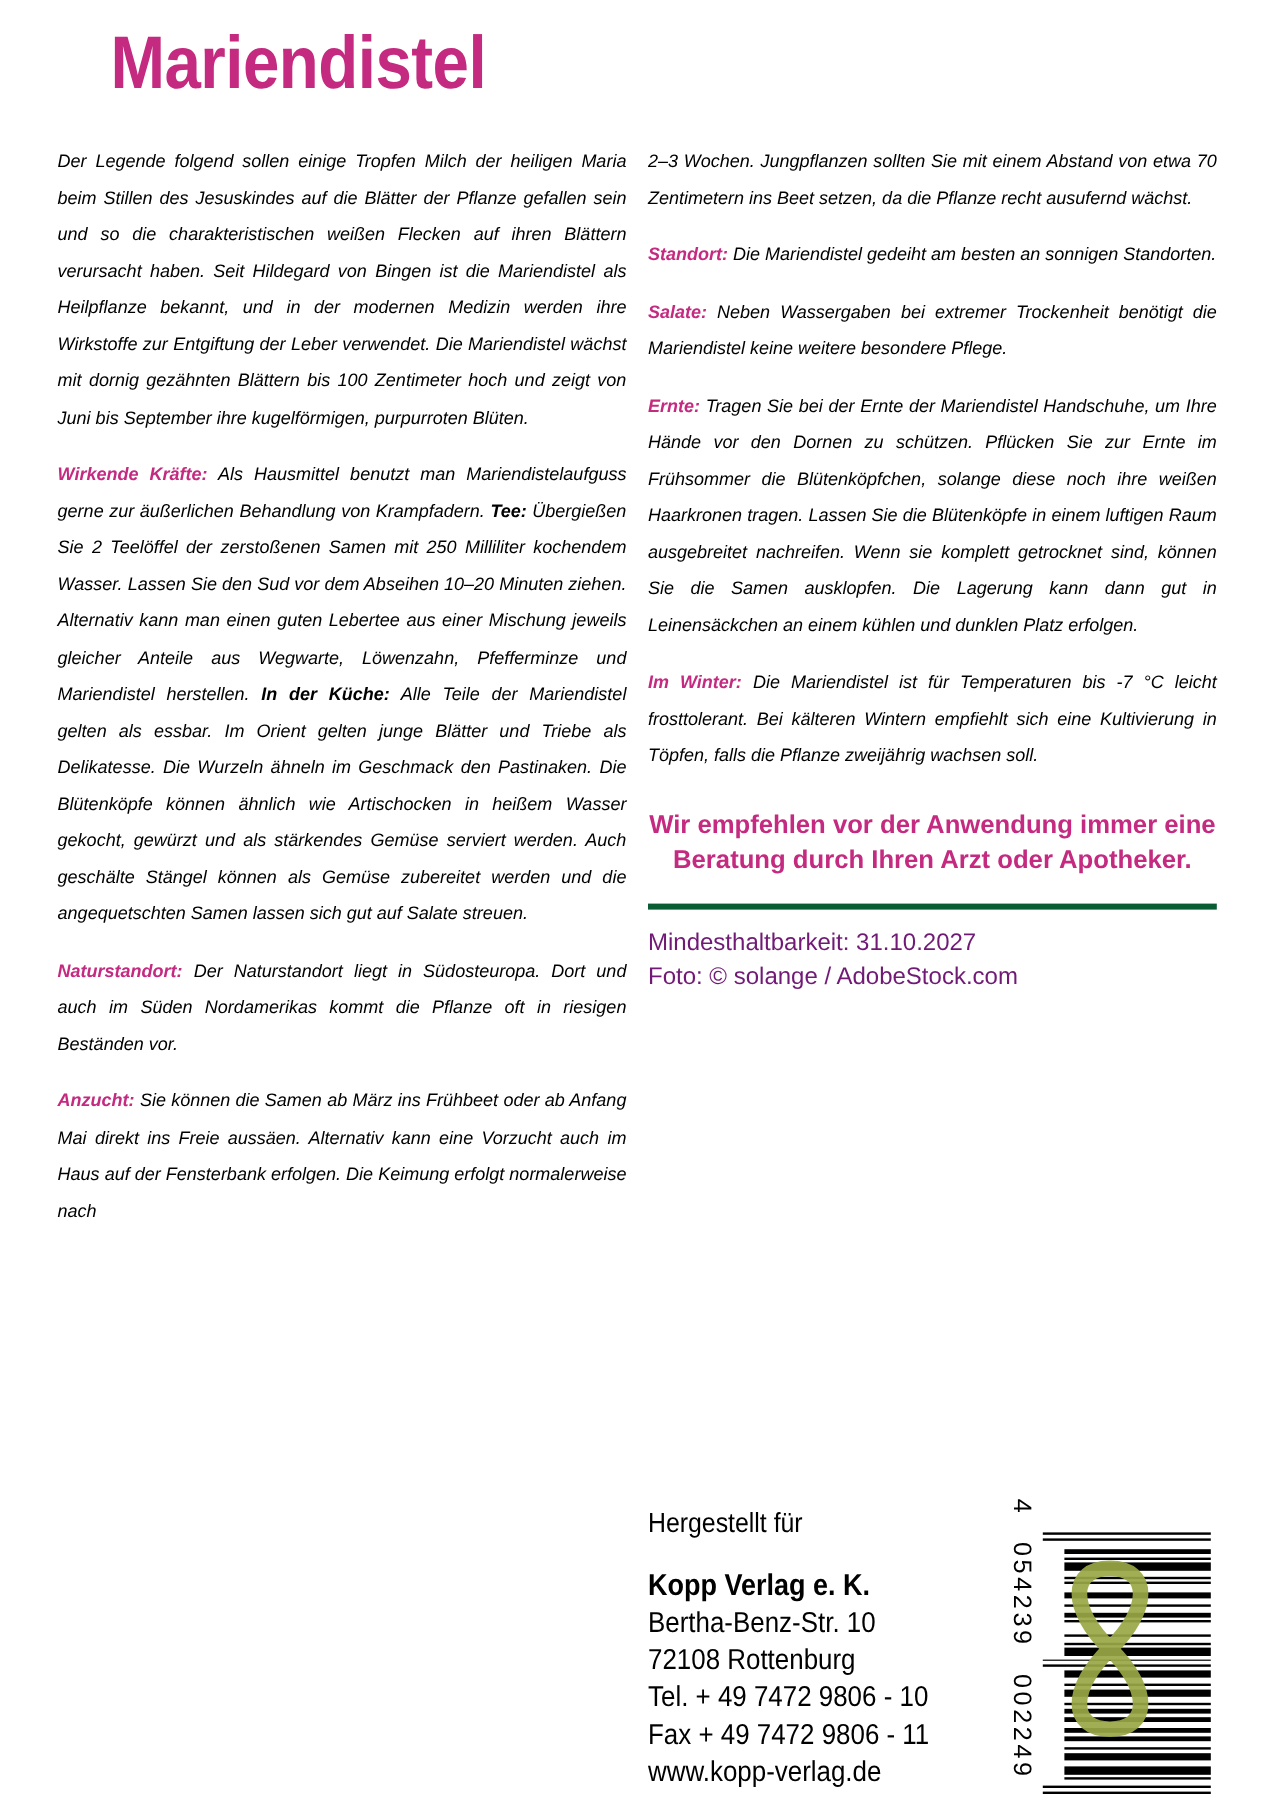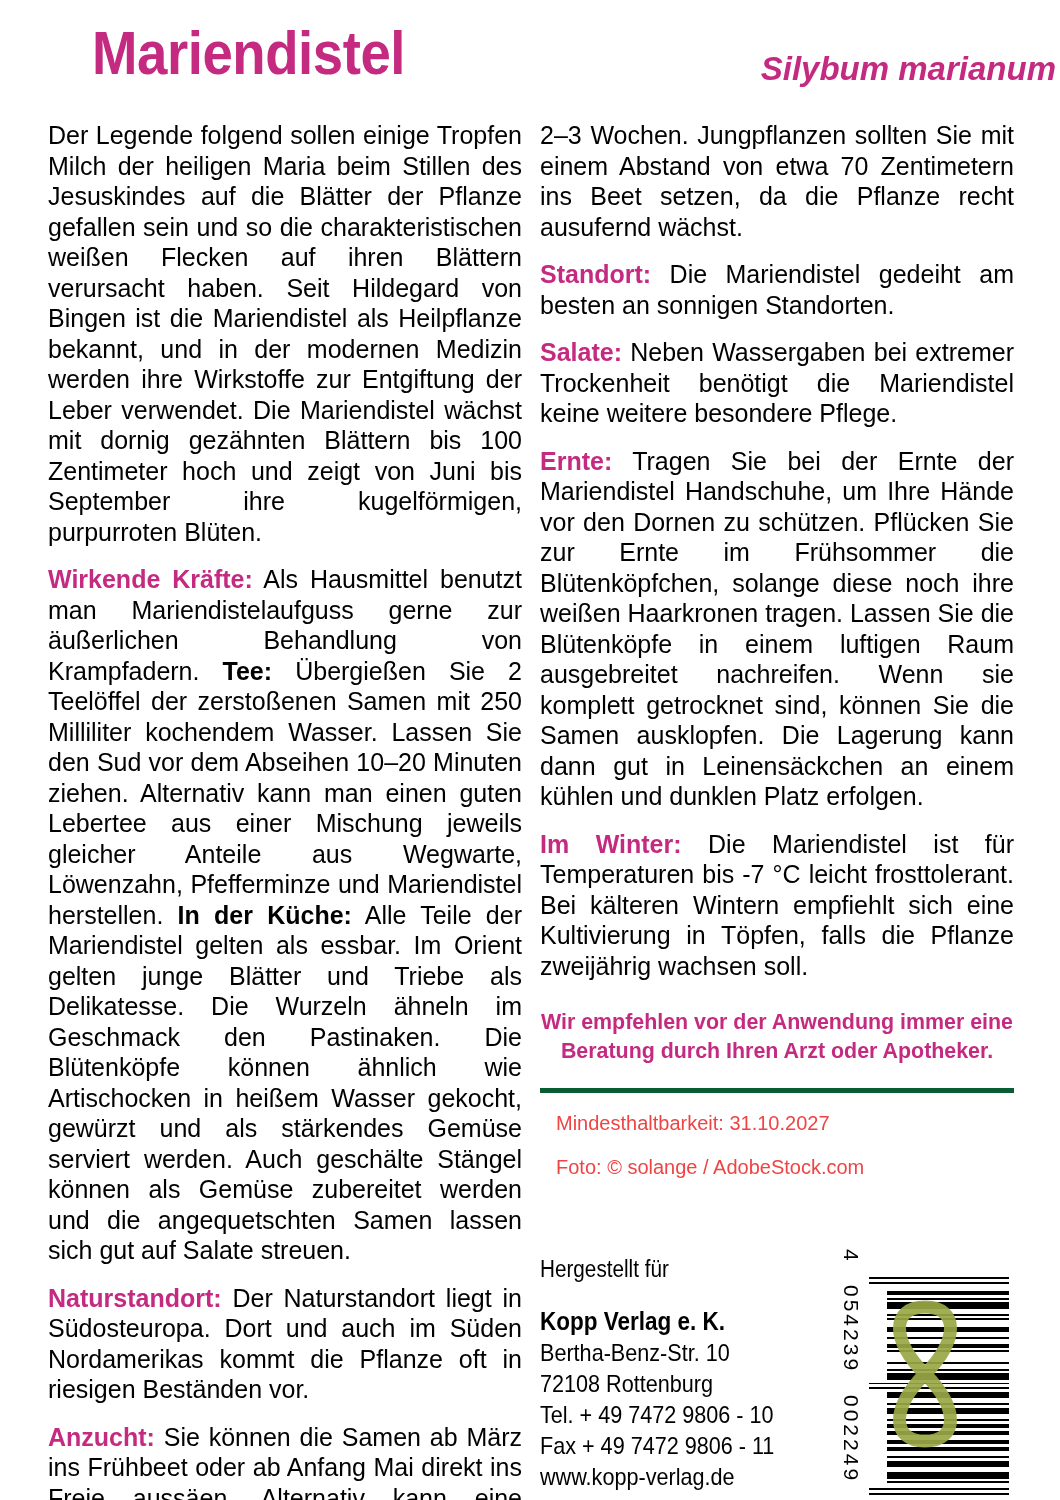--- a/index.html
+++ b/index.html
@@ -62,25 +62,26 @@
   .col {
     position: absolute;
     top: 120px;
     width: 474px;
   }
   .col-left  { left: 48px; }
   .col-right { left: 540px; }
 
   p.body {
     margin: 0 0 17px 0;
-    font-size: 25px;
+    font-size: 15px;
     line-height: 30.5px;
     text-align: justify;
     text-justify: inter-word;
     hyphens: manual;
+    font-style: italic;
     -webkit-hyphens: manual;
   }
   p.body:last-child { margin-bottom: 16px; }
 
   .hl {                       
     font-weight: bold;
     color: #c42a80;
   }
   .hlb {                      
     font-weight: bold;
@@ -99,24 +100,24 @@
   }
 
   .rule {
     margin: 22px 0 14px 0;
     height: 5px;
     background: #0a5c32;
     width: 100%;
   }
 
   .meta {
-    margin: 16px;
+    margin: 0;
     font-size: 20px;
     line-height: 28px;
-    color: #ef4444;
+    color: #701a75;
   }
 
   
   .footer {
     position: absolute;
     left: 540px;
     top: 1254px;
     width: 474px;
     height: 250px;
   }
@@ -211,21 +212,20 @@
     opacity: 0.92;
   }
 </style>
 </head>
 <body>
 
 <div class="page">
 
   <div class="header">
     <div class="title">Mariendistel</div>
-    <div class="latin-name">Silybum marianum</div>
   </div>
 
   <div class="col col-left">
 
     <p class="body">Der Legende folgend sollen einige Tropfen Milch der heiligen Maria beim Stillen des Jesuskindes auf die Blätter der Pflanze gefallen sein und so die charakteristischen weißen Flecken auf ihren Blättern verursacht haben. Seit Hildegard von Bingen ist die Mariendistel als Heilpflanze bekannt, und in der modernen Medizin werden ihre Wirkstoffe zur Entgiftung der Leber verwendet. Die Mariendistel wächst mit dornig gezähnten Blättern bis 100 Zentimeter hoch und zeigt von Juni bis September ihre kugelförmigen, purpurroten Blüten.</p>
 
     <p class="body"><span class="hl">Wirkende Kräfte:</span><span> Als Hausmittel benutzt man Mariendistelaufguss gerne zur äußerlichen Behandlung von Krampfadern. </span><span class="hlb">Tee:</span><span> Übergießen Sie 2 Teelöffel der zerstoßenen Samen mit 250 Milliliter kochendem Wasser. Lassen Sie den Sud vor dem Abseihen 10–20 Minuten ziehen. Alternativ kann man einen guten Lebertee aus einer Mischung jeweils gleicher Anteile aus Wegwarte, Löwenzahn, Pfefferminze und Mariendistel herstellen. </span><span class="hlb">In der Küche:</span><span> Alle Teile der Mariendistel gelten als essbar. Im Orient gelten junge Blätter und Triebe als Delikatesse. Die Wurzeln ähneln im Geschmack den Pastinaken. Die Blütenköpfe können ähnlich wie Artischocken in heißem Wasser gekocht, gewürzt und als stärkendes Gemüse serviert werden. Auch geschälte Stängel können als Gemüse zubereitet werden und die angequetschten Samen lassen sich gut auf Salate streuen.</span></p>
 
     <p class="body"><span class="hl">Naturstandort:</span><span> Der Naturstandort liegt in Südosteuropa. Dort und auch im Süden Nordamerikas kommt die Pflanze oft in riesigen Beständen vor.</span></p>
 

